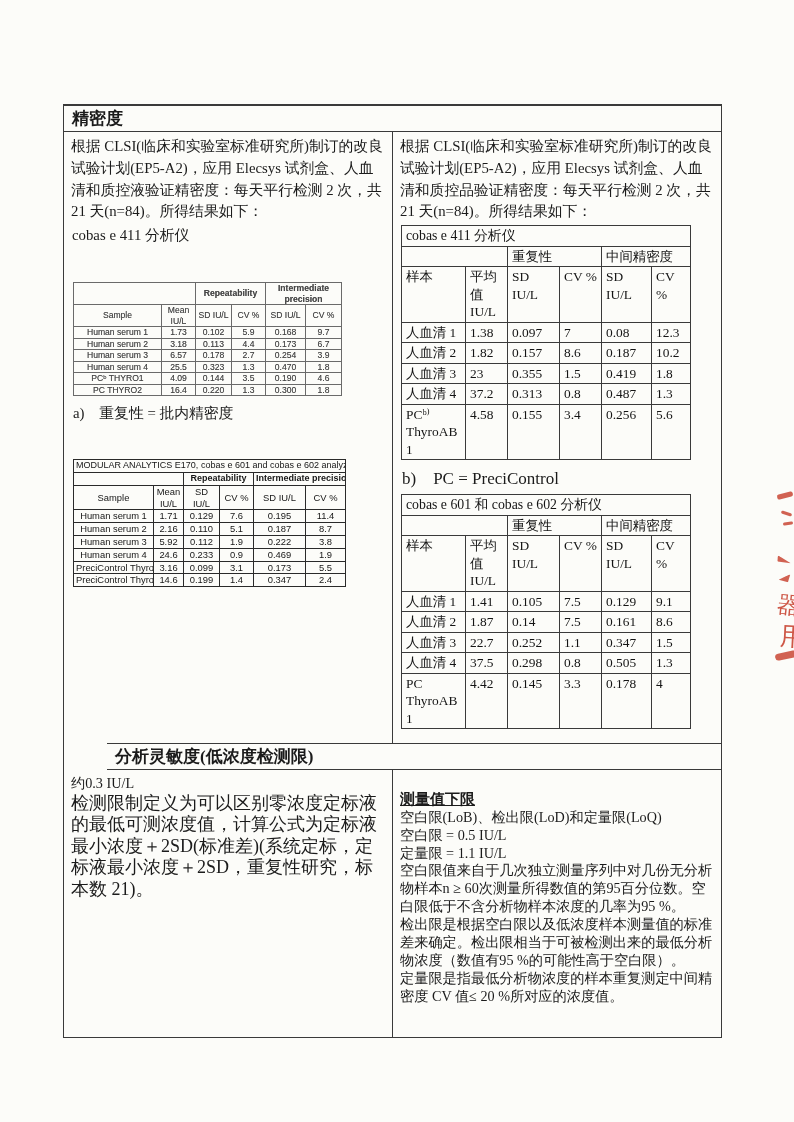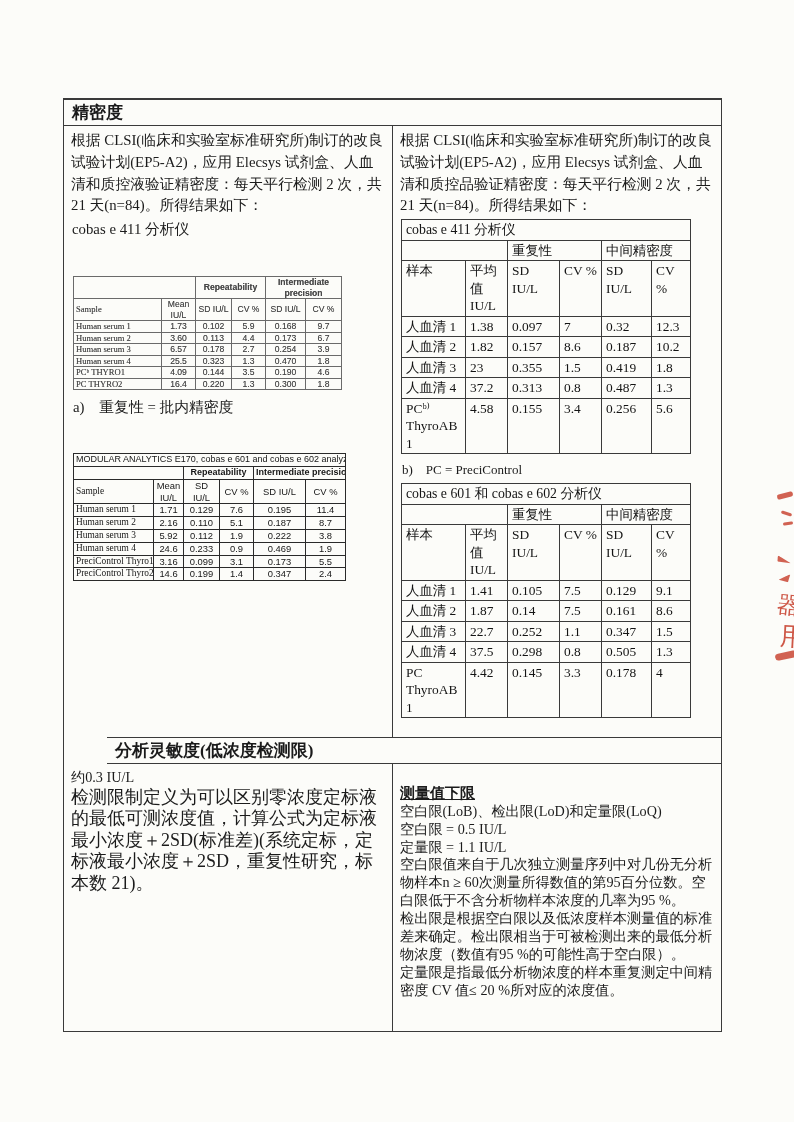--- a/index.html
+++ b/index.html
@@ -2,21 +2,21 @@
 <html><head>
 <meta charset="utf-8">
 <style>
   html,body{margin:0;padding:0;background:#d9d9d9;}
   .page{
     position:relative; width:794px; height:1122px; margin:0 auto;
     background:#fcfcf9; overflow:hidden;
     font-family:"Liberation Serif","DejaVu Serif",serif; color:#1b1b1b;
   }
   .outer{
-    position:absolute; left:63px; top:98px; width:659px; height:934px;
+    position:absolute; left:63px; top:104px; width:659px; height:934px;
     border:1.6px solid #3a3a3a; border-top-width:2.4px; box-sizing:border-box;
     display:flex; flex-direction:column; background:#fcfcf9;
   }
   .sec-header{
     font-weight:bold; font-size:17px; line-height:23px; padding:1px 0 1px 8px;
     border-bottom:1.3px solid #3a3a3a; flex:0 0 auto;
   }
   .sec-header.second{border-top:1.3px solid #3a3a3a; margin-top:-1.3px;margin-left:43px;}
   .row{display:flex; flex:0 0 auto;}
   .row.precision{height:612px;}
@@ -25,34 +25,34 @@
   .col.left{width:329px; border-right:1.3px solid #3a3a3a;}
   .col.right{flex:1;}
   p{margin:0;}
   .intro{font-size:14.8px; line-height:21.8px; margin-top:1px;}
   .analyzer-label{font-size:14.8px; line-height:21px; margin:2px 0 2px 1px;}
   .note-line{font-size:14.8px; margin:8px 0 4px 2px;}
 
   
   .en-table{border-collapse:collapse; table-layout:fixed; font-family:"Liberation Sans","DejaVu Sans",sans-serif; margin-left:2px;margin-top:36px;}
   .en-table td,.en-table th{border:1px solid #6a6a6a; padding:0 2px; font-weight:normal; text-align:center; vertical-align:middle; overflow:hidden;}
-  .en-table td:first-child,.en-table th.smp{text-align:left;font-family:Liberation Serif, serif;}
+  .en-table td:first-child,.en-table th.smp{text-align:center;}
   .t1{width:268px; font-size:8.6px; color:#474747; line-height:10.5px; text-shadow:0 0 .5px #8a8a8a;}
   .t1 .grp{font-weight:bold;}
   .t2{width:272px; font-size:9.4px; color:#161616; line-height:11.8px;}
   .t2 td,.t2 th{border-color:#2a2a2a;}
   .t2 .grp{font-weight:bold; white-space:nowrap; font-size:9px;}
   .t2 .ttl{text-align:center; font-size:9px; white-space:nowrap;}
   .t2 td:first-child{white-space:nowrap;}
 
   
   .cn-table{border-collapse:collapse; table-layout:fixed; width:289px; font-size:13.4px; line-height:17.5px; margin:2px 0 2px 1px; color:#141414;}
   .cn-table td{border:1px solid #3a3a3a; padding:1px 4px; vertical-align:top; text-align:left; overflow:hidden;}
   .cn-table .ttl{font-size:13.8px;}
-  .cn-note{font-size:13px; margin:6px 0 4px 2px;font-family:Liberation Serif, serif;}
+  .cn-note{font-size:17px; margin:6px 0 4px 2px;font-family:Liberation Serif, serif;}
   .cn-table + .cn-note{margin-top:7px;}
 
   
   .sens-left-val{font-size:14.2px; line-height:20px;}
   .sens-left-para{font-size:18px; line-height:21.6px;}
   .lower-heading{font-weight:bold; text-decoration:underline; font-size:15px; line-height:19px; margin-top:17px;}
   .lower-lines{font-size:14.2px; line-height:17.9px;}
   .lower-lines div{margin:0;}
 
   
@@ -101,21 +101,21 @@
               <tr>
                 <td>Human serum 1</td>
                 <td>1.73</td>
                 <td>0.102</td>
                 <td>5.9</td>
                 <td>0.168</td>
                 <td>9.7</td>
               </tr>
               <tr>
                 <td>Human serum 2</td>
-                <td>3.60</td>
+                <td>3.18</td>
                 <td>0.113</td>
                 <td>4.4</td>
                 <td>0.173</td>
                 <td>6.7</td>
               </tr>
               <tr>
                 <td>Human serum 3</td>
                 <td>6.57</td>
                 <td>0.178</td>
                 <td>2.7</td>
@@ -260,21 +260,21 @@
               <td>SD IU/L</td>
               <td>CV %</td>
             </tr>
           </tbody>
           <tbody>
               <tr>
                 <td>人血清 1</td>
                 <td>1.38</td>
                 <td>0.097</td>
                 <td>7</td>
-                <td>0.32</td>
+                <td>0.08</td>
                 <td>12.3</td>
               </tr>
               <tr>
                 <td>人血清 2</td>
                 <td>1.82</td>
                 <td>0.157</td>
                 <td>8.6</td>
                 <td>0.187</td>
                 <td>10.2</td>
               </tr>

